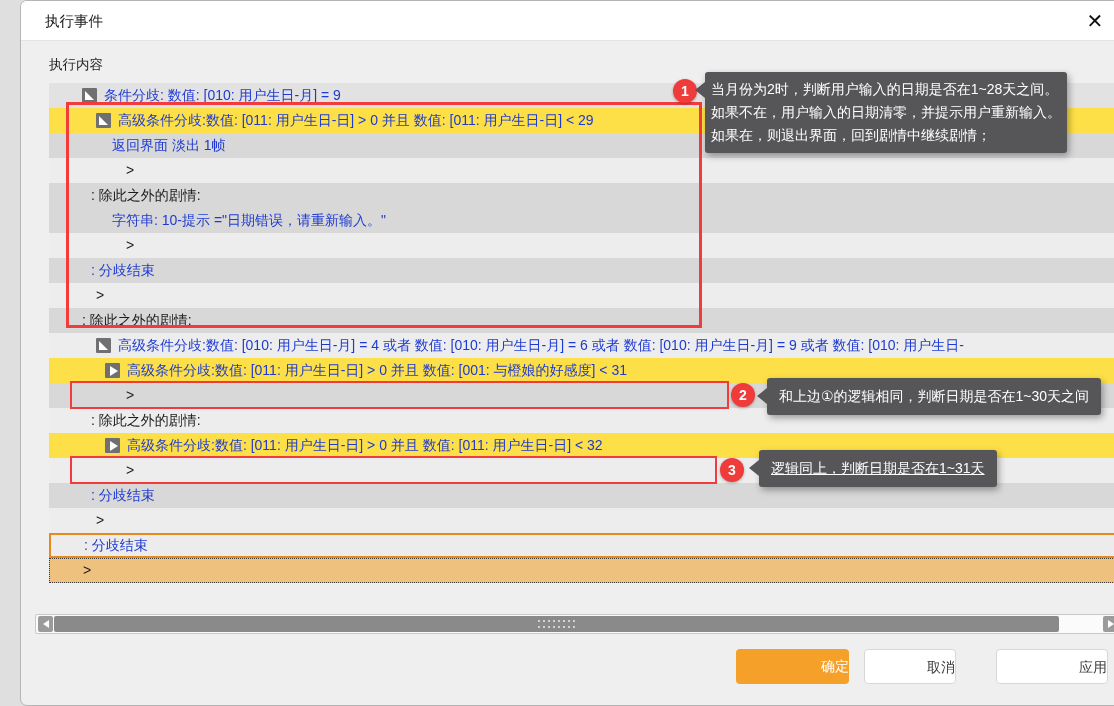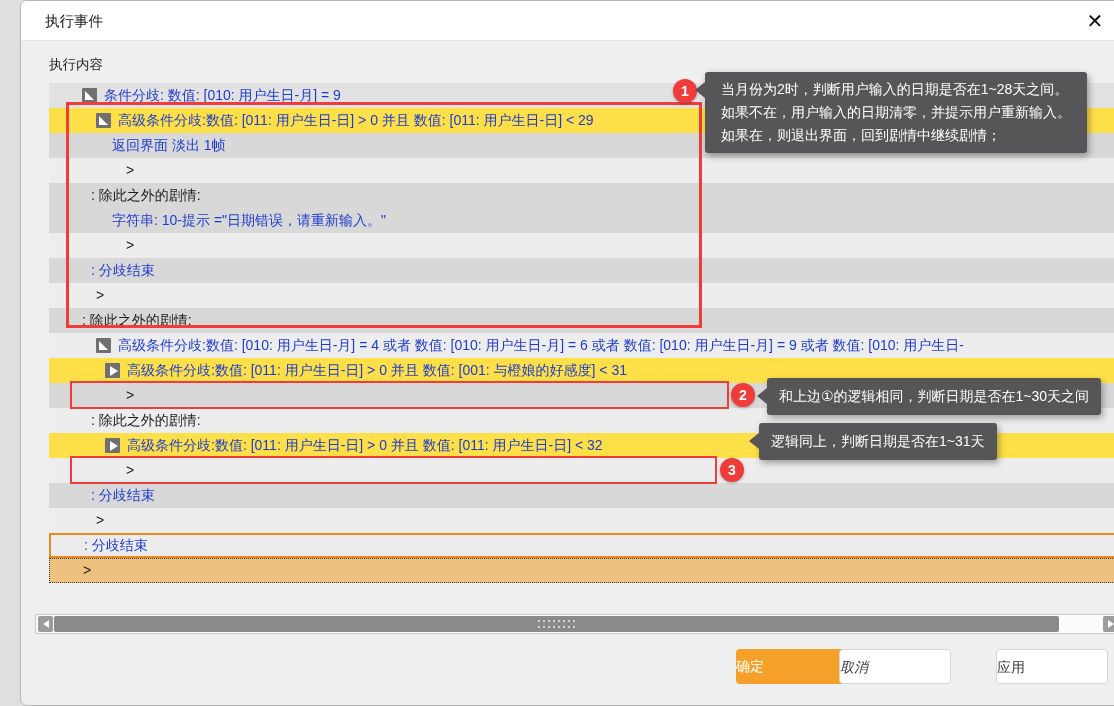--- a/index.html
+++ b/index.html
@@ -24,37 +24,37 @@
   .p33 { padding-left:33px; } .p42 { padding-left:42px; } .p47 { padding-left:47px; }
   .p56 { padding-left:56px; } .p63 { padding-left:63px; } .p77 { padding-left:77px; }
 
   .sq { width:15px; height:15px; background:#707072; border-radius:1px; display:inline-flex; align-items:center; justify-content:center; margin-right:7px; flex:0 0 15px; cursor:pointer; }
   .tri-exp { width:0; height:0; border-bottom:9px solid #fff; border-right:9px solid transparent; }
   .tri-col { width:0; height:0; border-left:8px solid #fff; border-top:5px solid transparent; border-bottom:5px solid transparent; margin-left:2px; }
 
   .ann-box { position:absolute; border:3px solid #f23b3b; pointer-events:none; }
   .ann-box.thin { border-width:2px; }
   .badge { position:absolute; width:24px; height:24px; border-radius:50%; background:#f03b3b; color:#fff; font-size:14px; font-weight:bold; text-align:center; line-height:24px; box-shadow:0 1px 3px rgba(0,0,0,.3); }
-  .tip { position:absolute; background:#565659; color:#fff; font-size:14px; border-radius:3px; padding:6px 16px; line-height:23px; white-space:nowrap; box-shadow:2px 3px 7px rgba(0,0,0,.35); }
+  .tip { position:absolute; background:#565659; color:#fff; font-size:14px; border-radius:3px; padding:6px 6px; line-height:23px; white-space:nowrap; box-shadow:2px 3px 7px rgba(0,0,0,.35); }
   .tip .arrow { position:absolute; left:-10px; width:0; height:0; border-top:8px solid transparent; border-bottom:8px solid transparent; border-right:10px solid #565659; }
   .tip.single { padding:7px 12px; }
 
   .hscroll { position:absolute; left:14px; top:613px; width:1086px; height:20px; background:#fbfbfb; border:1px solid #c9c9c9; border-radius:2px; }
   .hs-btn { position:absolute; top:1px; width:15px; height:16px; background:#9b9b9b; border-radius:2px; display:flex; align-items:center; justify-content:center; cursor:pointer; }
   .hs-left { left:2px; } .hs-right { right:2px; }
   .arr-l { width:0;height:0;border-right:6px solid #fff;border-top:4px solid transparent;border-bottom:4px solid transparent; }
   .arr-r { width:0;height:0;border-left:6px solid #fff;border-top:4px solid transparent;border-bottom:4px solid transparent; }
   .hs-thumb { position:absolute; left:18px; top:1px; width:1005px; height:16px; background:#8a8a8a; border-radius:2px; cursor:pointer; }
   .grip { position:absolute; left:50%; top:4px; transform:translateX(-50%); width:38px; height:8px; display:flex; flex-direction:column; justify-content:space-between; }
   .grip i { display:block; height:2px; background:repeating-linear-gradient(90deg,#d2d2d2 0 2px,transparent 2px 5px); }
 
-  .btn { position:absolute; top:648px; height:35px; font-size:14px; border-radius:4px; text-align:left; line-height:35px; cursor:pointer; }
+  .btn { position:absolute; top:648px; height:35px; font-size:14px; border-radius:4px; text-align:right; line-height:35px; cursor:pointer; }
   .btn-ok { left:715px; width:113px; background:#f5a028; color:#fff; }
   .btn-ghost { background:#fff; border:1px solid #d8d8d8; color:#3a3a3a; }
-  .btn-cancel { left:818px; width:112px;font-style:italic; }
+  .btn-cancel { left:843px; width:92px; }
   .btn-apply { left:975px; width:112px; }
 
   .resize-grip { position:absolute; right:5px; bottom:5px; width:12px; height:12px;
     background:repeating-linear-gradient(135deg, transparent 0 3px, #bdbdbd 3px 5px); cursor:nwse-resize; }
 </style>
 </head>
 <body>
 
 <div class="window">
   <div class="titlebar">
@@ -153,21 +153,21 @@
   <div class="tip" style="left:684px; top:71px;">
     <span class="arrow" style="top:10px;"></span>
     <div>当月份为2时，判断用户输入的日期是否在1~28天之间。</div>
     <div>如果不在，用户输入的日期清零，并提示用户重新输入。</div>
     <div>如果在，则退出界面，回到剧情中继续剧情；</div>
   </div>
   <div class="tip single" style="left:746px; top:377px;">
     <span class="arrow" style="top:10px;"></span>
     <span>和上边①的逻辑相同，判断日期是否在1~30天之间</span>
   </div>
-  <div class="tip single" style="left:738px; top:422px;">
+  <div class="tip single" style="left:738px; top:449px;text-decoration:underline;">
     <span class="arrow" style="top:10px;"></span>
     <span>逻辑同上，判断日期是否在1~31天</span>
   </div>
 
   <div class="hscroll">
     <span class="hs-btn hs-left">
         <span class="arr-l"></span>
       </span>
     <div class="hs-thumb">
       <span class="grip">

